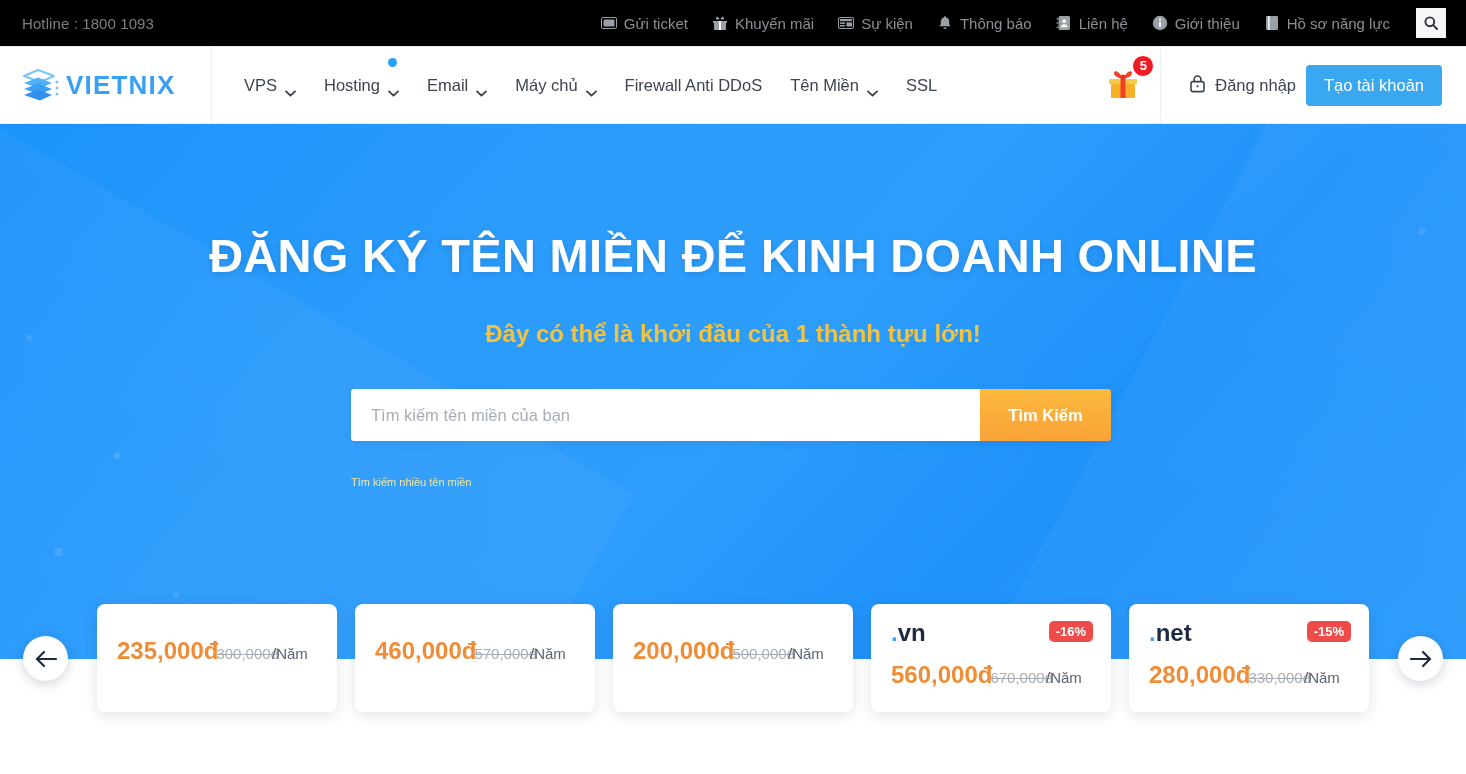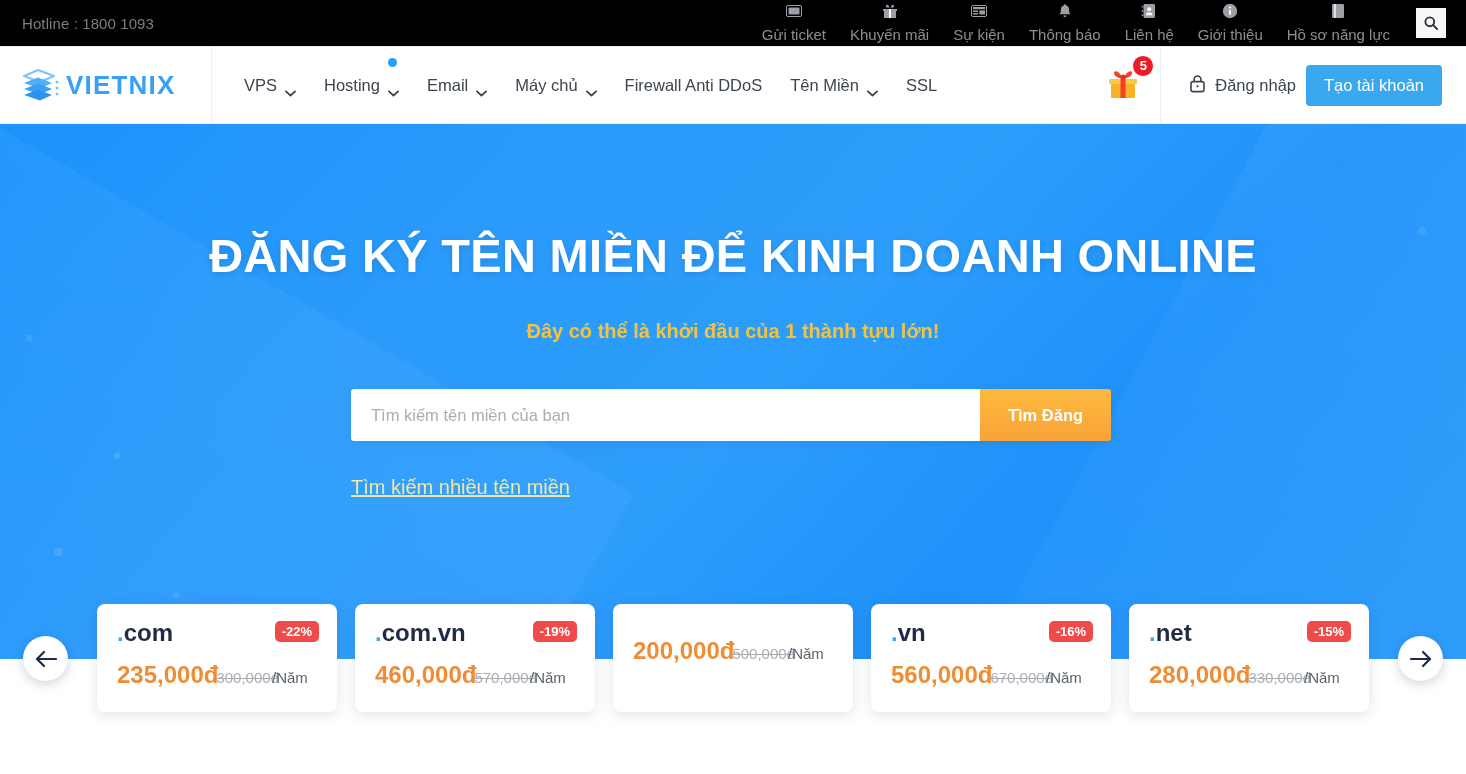--- a/index.html
+++ b/index.html
@@ -36,21 +36,20 @@
     gap: 24px;
   }
   .topnav-item {
     display: flex;
     align-items: center;
     gap: 7px;
     font-size: 15px;
     color: #8a8f96;
     white-space: nowrap;
     cursor: pointer;
-    flex-direction: column;
   }
   .topnav-item .ti-ico {
     display: inline-flex;
     align-items: center;
     justify-content: center;
     width: 16px;
     height: 16px;
     color: #9aa0a6;
     flex: 0 0 16px;
   }
@@ -214,21 +213,21 @@
     font-weight: 700;
     letter-spacing: .3px;
     text-shadow: 0 2px 6px rgba(0,0,0,.12);
   }
   .hero-sub {
     position: absolute;
     top: 196px;
     left: 0; right: 0;
     text-align: center;
     color: #f4c23c;
-    font-size: 20px;
+    font-size: 24px;
     font-weight: 700;
   }
 
   .search-row {
     position: absolute;
     top: 265px;
     left: 351px;
     width: 760px;
     height: 52px;
     display: flex;
@@ -254,23 +253,22 @@
     color: #ffffff;
     font-size: 16.5px;
     font-weight: 700;
     cursor: pointer;
     font-family: inherit;
   }
   .multi-link {
     position: absolute;
     top: 352px;
     left: 351px;
-    font-size: 20px;
+    font-size: 11px;
     color: #f2e7a0;
-    text-decoration: underline;
     cursor: pointer;
   }
   .cards-area {
     position: absolute;
     top: 604px;
     left: 0;
     width: 100%;
     height: 115px;
     z-index: 5;
     display: flex;
@@ -554,21 +552,21 @@
 
 <div class="hero">
   <div class="hero-streak"></div>
   <div class="hero-streak2"></div>
 
   <h1 class="hero-title">ĐĂNG KÝ TÊN MIỀN ĐỂ KINH DOANH ONLINE</h1>
   <div class="hero-sub">Đây có thể là khởi đầu của 1 thành tựu lớn!</div>
 
   <div class="search-row">
     <input class="search-input" type="text" placeholder="Tìm kiếm tên miền của bạn" style="">
-    <button class="search-submit">Tìm Đăng</button>
+    <button class="search-submit">Tìm Kiếm</button>
   </div>
 
   <a class="multi-link">Tìm kiếm nhiều tên miền</a>
 </div>
 
 <div class="page-bottom"></div>
 
 <button class="arrow-btn arrow-prev">
   <svg width="22" height="18" viewBox="0 0 22 18" fill="none" stroke="currentColor" stroke-width="2.2" stroke-linecap="round" stroke-linejoin="round">
       <path d="M21 9H2"></path>
@@ -578,36 +576,28 @@
 <button class="arrow-btn arrow-next">
   <svg width="22" height="18" viewBox="0 0 22 18" fill="none" stroke="currentColor" stroke-width="2.2" stroke-linecap="round" stroke-linejoin="round">
       <path d="M1 9h19"></path>
       <path d="M13 2l7 7-7 7"></path>
     </svg>
 </button>
 
 <div class="cards-area">
 
   <div class="dcard">
-    <div class="dcard-top">
-      <div class="dcard-tld"><span class="dot">.</span><span>com</span></div>
-      <div class="dcard-badge">-22%</div>
-    </div>
     <div class="dcard-prices">
       <span class="price-new">235,000đ</span>
       <span class="price-old">300,000đ</span>
       <span class="price-per">/Năm</span>
     </div>
   </div>
 
   <div class="dcard">
-    <div class="dcard-top">
-      <div class="dcard-tld"><span class="dot">.</span><span>com.vn</span></div>
-      <div class="dcard-badge">-19%</div>
-    </div>
     <div class="dcard-prices">
       <span class="price-new">460,000đ</span>
       <span class="price-old">570,000đ</span>
       <span class="price-per">/Năm</span>
     </div>
   </div>
 
   <div class="dcard">
     <div class="dcard-prices">
       <span class="price-new">200,000đ</span>

